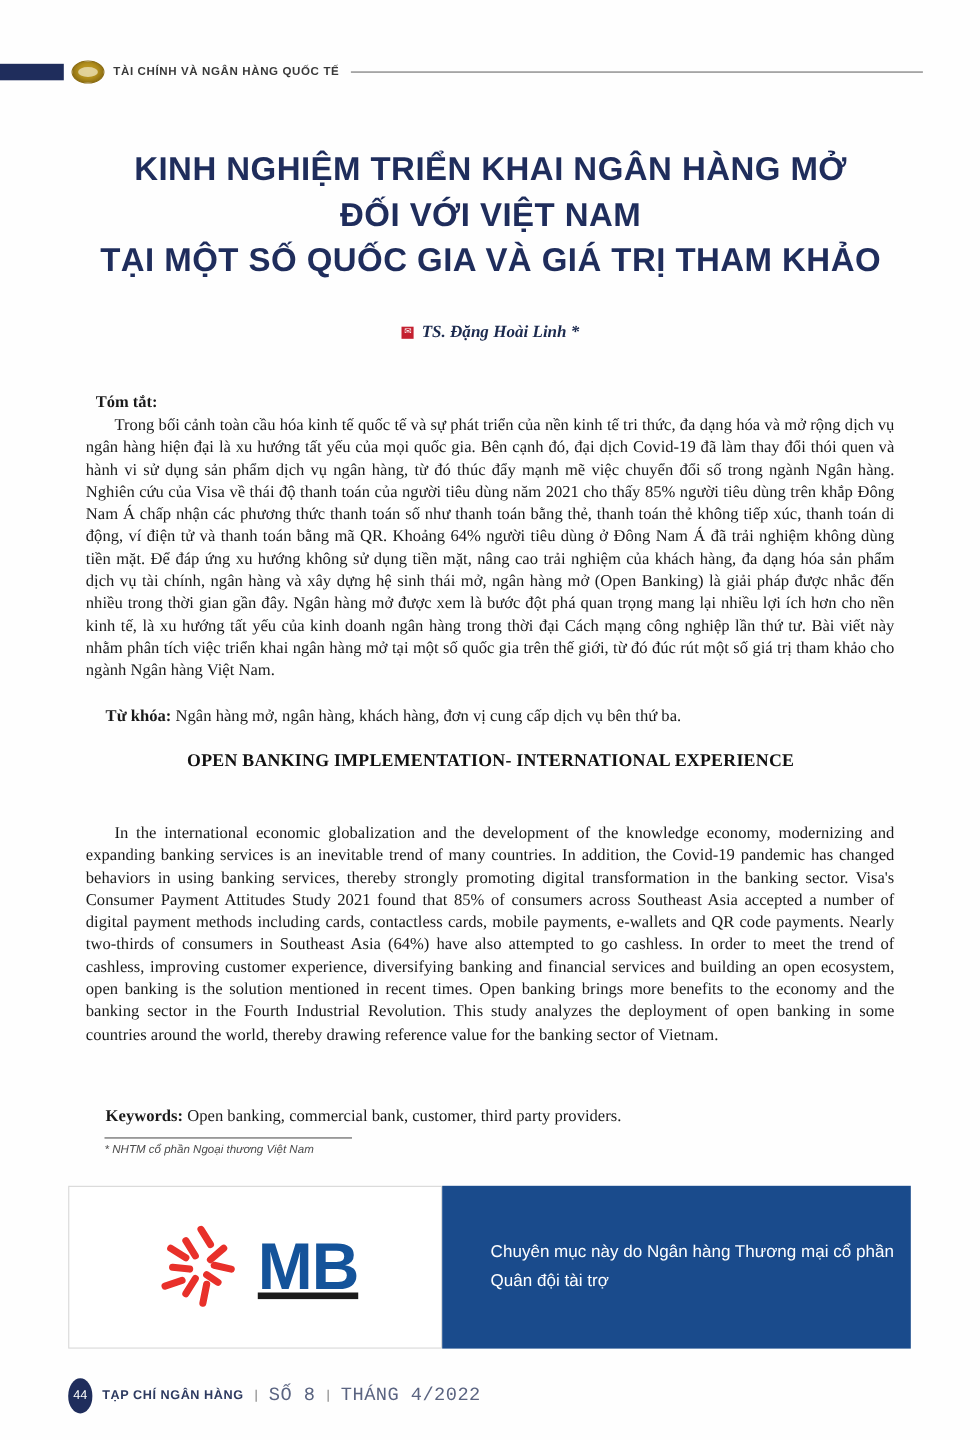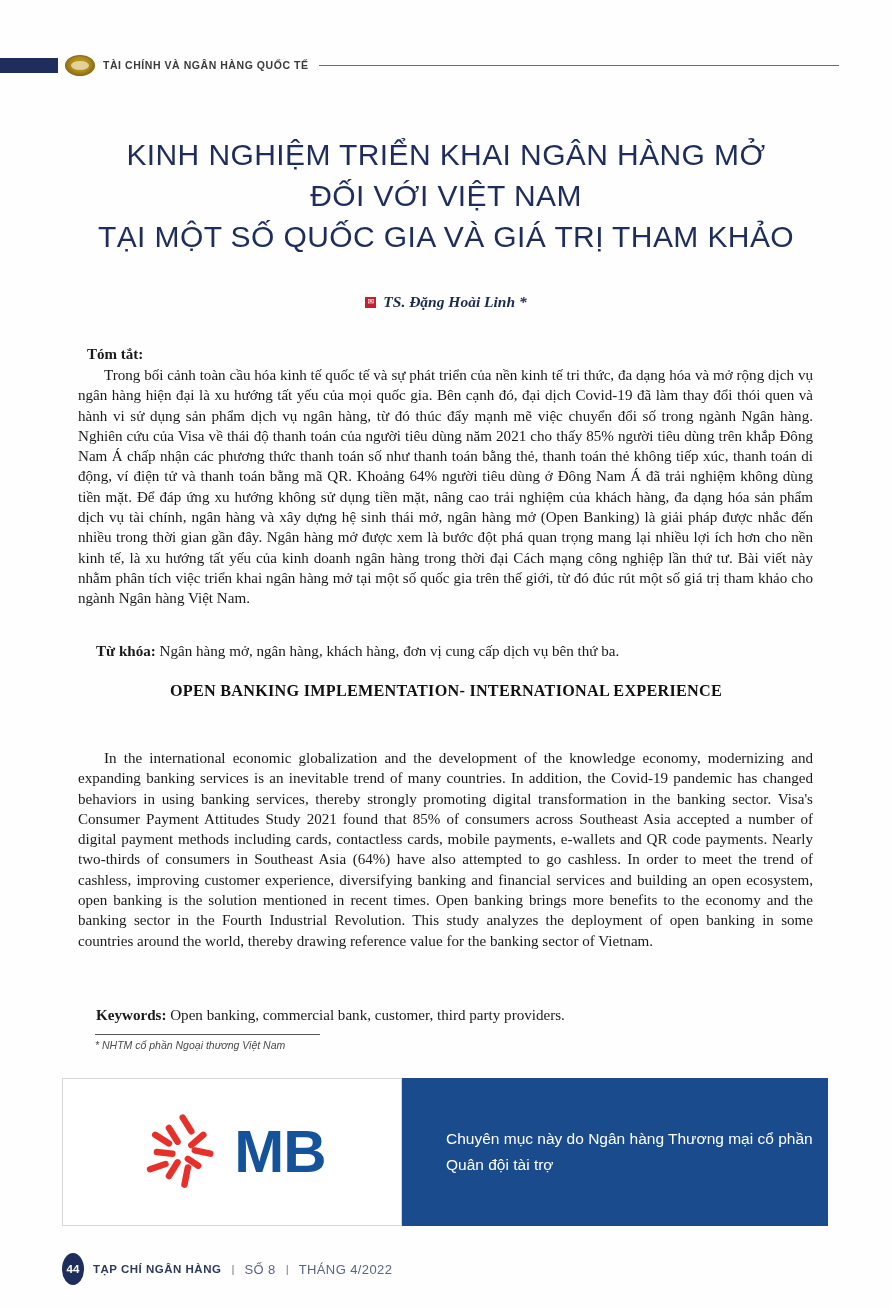--- a/index.html
+++ b/index.html
@@ -81,21 +81,21 @@
     position: absolute;
     left: 90px;
     top: 134px;
     width: 712px;
     text-align: center;
     font-family: "Liberation Sans", sans-serif;
     color: #1f2d5c;
   }
   .title-line {
     font-size: 30px;
-    font-weight: 400;
+    font-weight: 700;
     letter-spacing: .4px;
     line-height: 41px;
     white-space: nowrap;
   }
 
   
   .author-row {
     position: absolute;
     left: 90px;
     top: 293px;
@@ -150,21 +150,21 @@
     margin: 0;
     hyphens: none;
   }
   .kw-para {
     text-indent: 18px;
   }
   .kw-label {
     font-weight: 700;
   }
 
-  #vn-abstract { top: 346px; }
+  #vn-abstract { top: 358px; }
   #vn-keywords { top: 641px; }
 
   
   .en-title {
     position: absolute;
     left: 90px;
     top: 680px;
     width: 712px;
     text-align: center;
     font-family: Liberation Serif, serif;
@@ -211,20 +211,21 @@
   .sponsor-logo {
     width: 340px;
     height: 148px;
     background: #ffffff;
     border: 1px solid #d8d8d8;
     box-sizing: border-box;
     display: flex;
     align-items: center;
     justify-content: center;
     gap: 10px;
+    text-decoration: underline;
   }
   .mb-star { width: 86px; height: 86px; flex: 0 0 auto; }
   .mb-word {
     font-family: "Liberation Sans", sans-serif;
     font-weight: 700;
     font-size: 60px;
     letter-spacing: -1px;
     color: #14539a;
     line-height: 1;
   }
@@ -253,43 +254,43 @@
     align-items: center;
     gap: 9px;
   }
   .page-badge {
     width: 22px;
     height: 32px;
     border-radius: 50%;
     background: #1f2d5c;
     color: #ffffff;
     font-family: "Liberation Sans", sans-serif;
-    font-weight: 700;
+    font-weight: 400;
     font-size: 11.5px;
     display: flex;
     align-items: center;
     justify-content: center;
     flex: 0 0 auto;
   }
   .footer-title {
     font-family: "Liberation Sans", sans-serif;
     font-weight: 700;
     font-size: 11.5px;
     letter-spacing: .5px;
     color: #2d3a60;
   }
   .footer-sep {
     font-family: "Liberation Sans", sans-serif;
     font-size: 11.5px;
     color: #7a7a7a;
     margin: 0 1px;
   }
   .footer-meta {
-    font-family: Liberation Sans, sans-serif;
-    font-size: 13px;
+    font-family: Liberation Mono, monospace;
+    font-size: 17px;
     letter-spacing: .4px;
     color: #5a6481;
   }
 </style>
 </head>
 <body>
 
 <div class="page">
 
   <div class="running-header">

